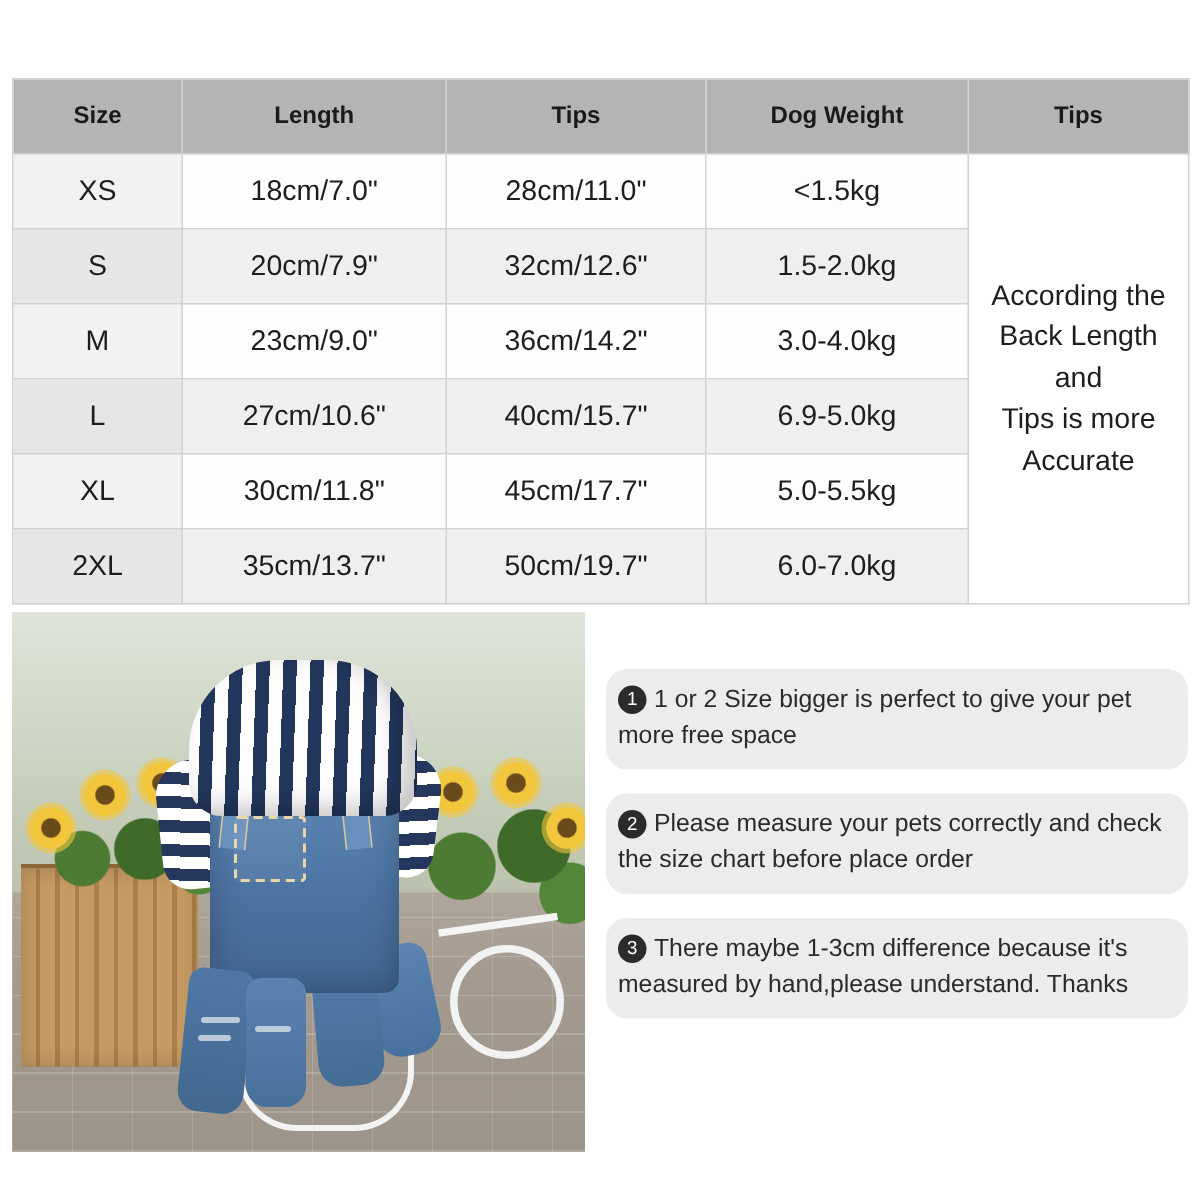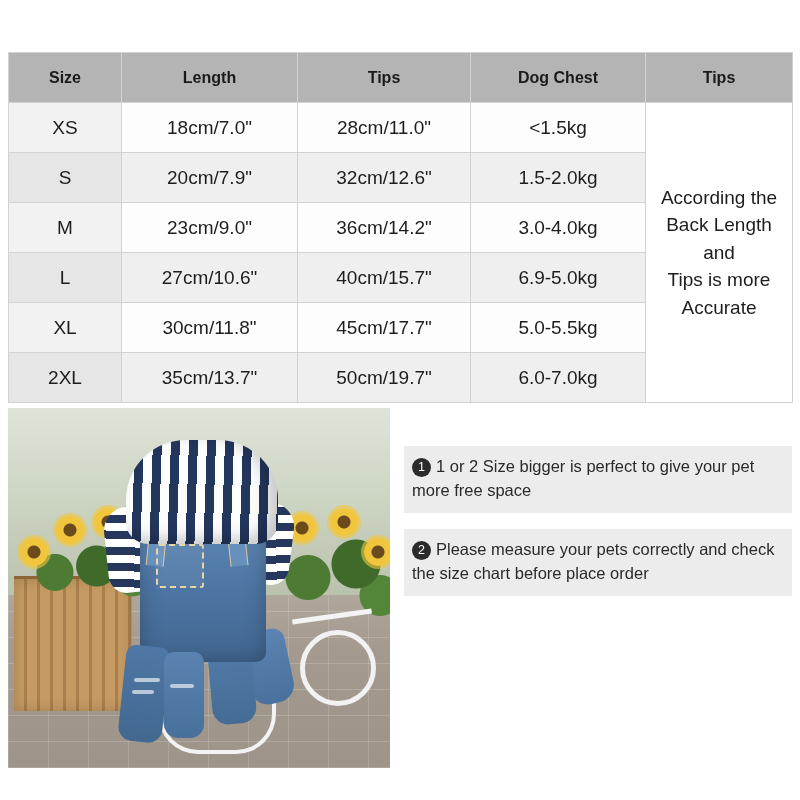--- a/index.html
+++ b/index.html
@@ -206,20 +206,21 @@
     gap: 16px;
     padding-top: 38px;
     flex: none;
   }
   .note {
     background: #ececec;
     padding: 9px 8px 10px 8px;
     font-size: 16.5px;
     line-height: 1.45;
     color: #2a2a2a;
+    border-radius: 14px;
   }
   .note .num {
     display: inline-block;
     width: 19px; height: 19px;
     border-radius: 50%;
     background: #2b2b2b;
     color: #fff;
     font-size: 12.5px;
     line-height: 19px;
     text-align: center;
@@ -240,21 +241,21 @@
           <col class="col-w-len">
           <col class="col-w-bust">
           <col class="col-w-wt">
           <col class="col-w-tips">
       </colgroup>
       <thead>
         <tr>
           <th>Size</th>
           <th>Length</th>
           <th>Tips</th>
-          <th>Dog Chest</th>
+          <th>Dog Weight</th>
           <th>Tips</th>
         </tr>
       </thead>
       <tbody>
         <tr>
           <td class="col-size">XS</td>
           <td>18cm/7.0"</td>
           <td>28cm/11.0"</td>
           <td>&lt;1.5kg</td>
           <td class="tips-cell" rowspan="6">
@@ -345,16 +346,19 @@
       </div>
     </div>
 
     <div class="notes">
       <div class="note">
         <span class="num">1</span><span>1 or 2 Size bigger is perfect to give your pet more free space</span>
       </div>
       <div class="note">
         <span class="num">2</span><span>Please measure your pets correctly and check the size chart before place order</span>
       </div>
+      <div class="note">
+        <span class="num">3</span><span>There maybe 1-3cm difference because it's measured by hand,please understand. Thanks</span>
+      </div>
     </div>
 
   </div>
 </div>
 
 </body></html>

